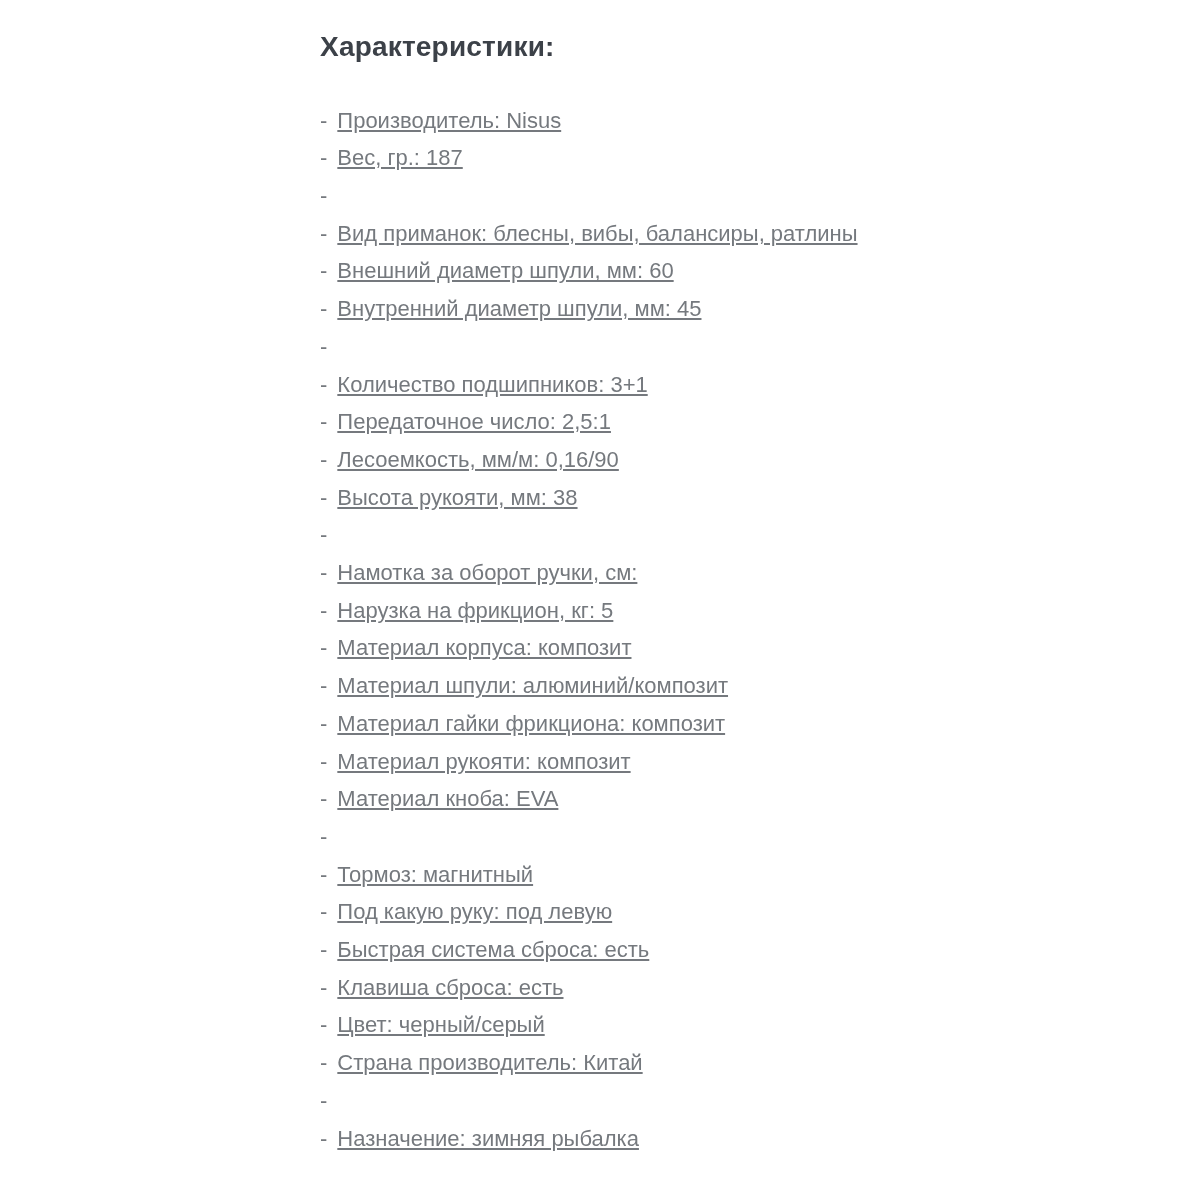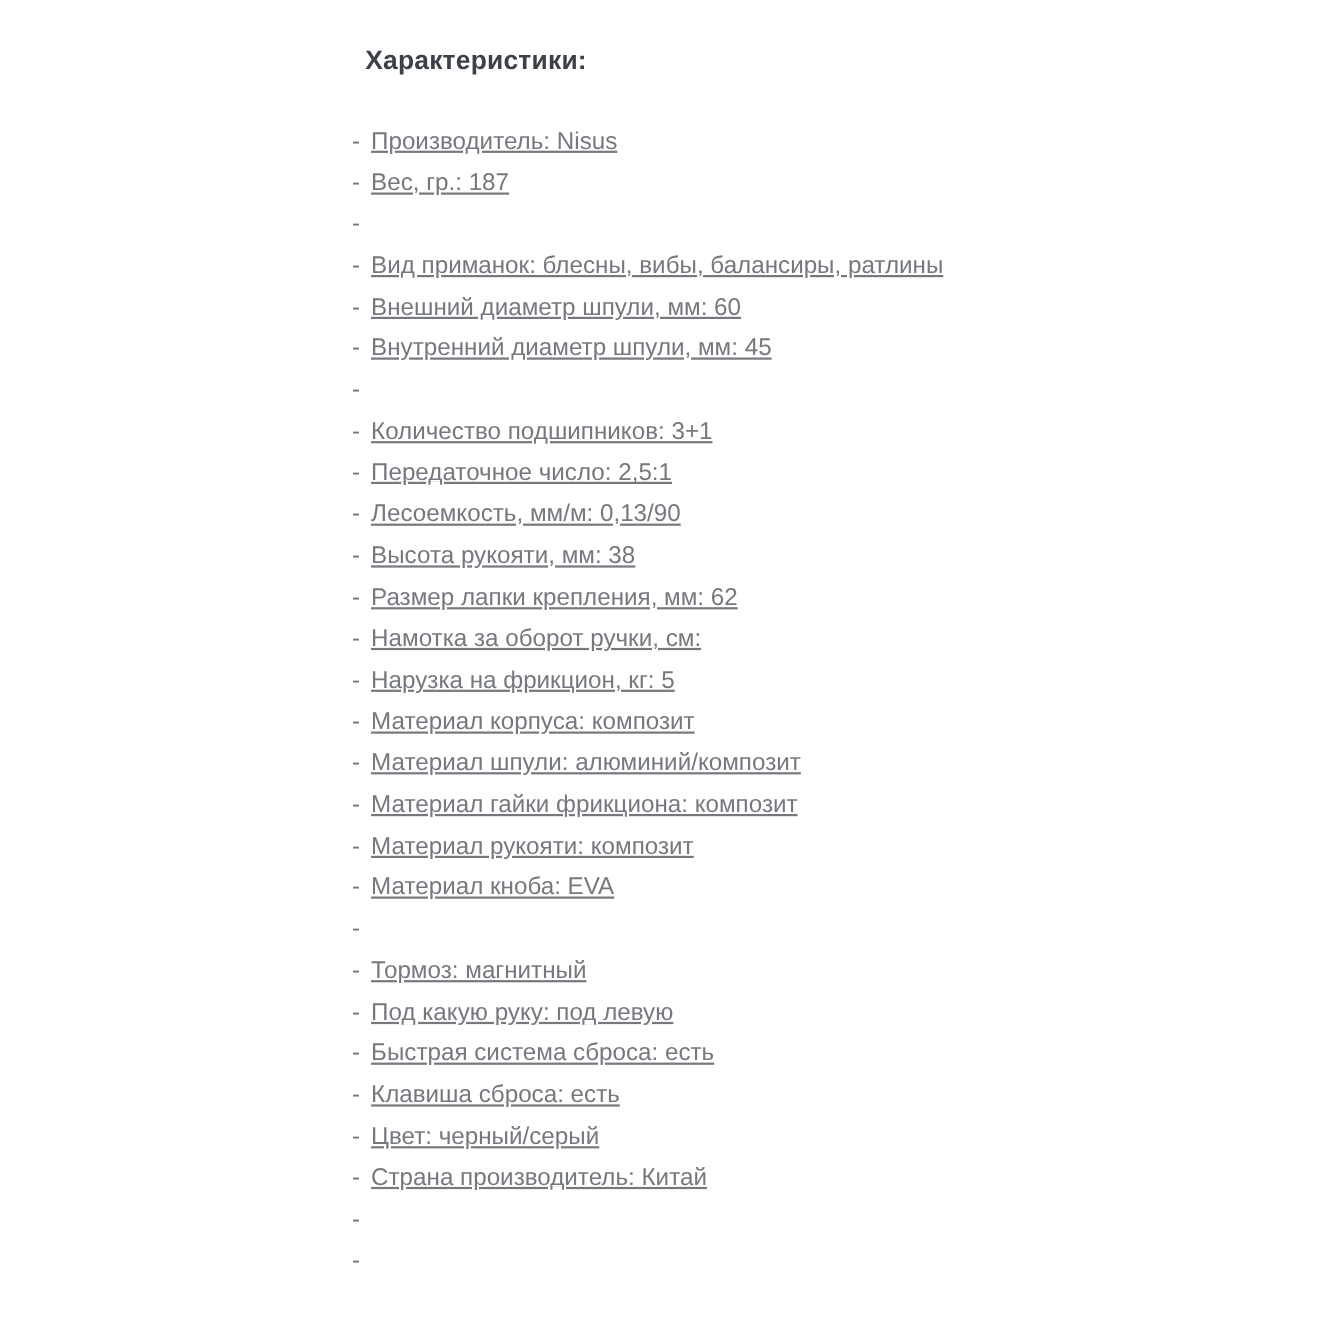--- a/index.html
+++ b/index.html
@@ -12,22 +12,22 @@
     height: 1200px;
     overflow: hidden;
     font-family: "Liberation Sans", sans-serif;
     -webkit-font-smoothing: antialiased;
   }
   .content {
     box-sizing: border-box;
     padding: 30px 40px 0 320px;
   }
   .heading {
-    margin: 12px;
-    font-size: 24px;
+    margin: 0;
+    font-size: 28px;
     line-height: 1.2;
     font-weight: 700;
     color: #3c4148;
     letter-spacing: 0.2px;
   }
   .specs-list {
     list-style: none;
     margin: 38px 0 0 0;
     padding: 0;
   }
@@ -85,29 +85,28 @@
       <li class="spec-item">
     <span class="spec-bullet">-</span>
     <span class="spec-text">Количество подшипников: 3+1</span>
   </li>
       <li class="spec-item">
     <span class="spec-bullet">-</span>
     <span class="spec-text">Передаточное число: 2,5:1</span>
   </li>
       <li class="spec-item">
     <span class="spec-bullet">-</span>
-    <span class="spec-text">Лесоемкость, мм/м: 0,13/90</span>
+    <span class="spec-text">Лесоемкость, мм/м: 0,16/90</span>
   </li>
       <li class="spec-item">
     <span class="spec-bullet">-</span>
     <span class="spec-text">Высота рукояти, мм: 38</span>
   </li>
       <li class="spec-item">
     <span class="spec-bullet">-</span>
-    <span class="spec-text">Размер лапки крепления, мм: 62</span>
   </li>
       <li class="spec-item">
     <span class="spec-bullet">-</span>
     <span class="spec-text">Намотка за оборот ручки, см:</span>
   </li>
       <li class="spec-item">
     <span class="spec-bullet">-</span>
     <span class="spec-text">Нарузка на фрикцион, кг: 5</span>
   </li>
       <li class="spec-item">
@@ -155,15 +154,16 @@
   </li>
       <li class="spec-item">
     <span class="spec-bullet">-</span>
     <span class="spec-text">Страна производитель: Китай</span>
   </li>
       <li class="spec-item">
     <span class="spec-bullet">-</span>
   </li>
       <li class="spec-item">
     <span class="spec-bullet">-</span>
+    <span class="spec-text">Назначение: зимняя рыбалка</span>
   </li>
     </ul>
 </div>
 
 </body></html>

